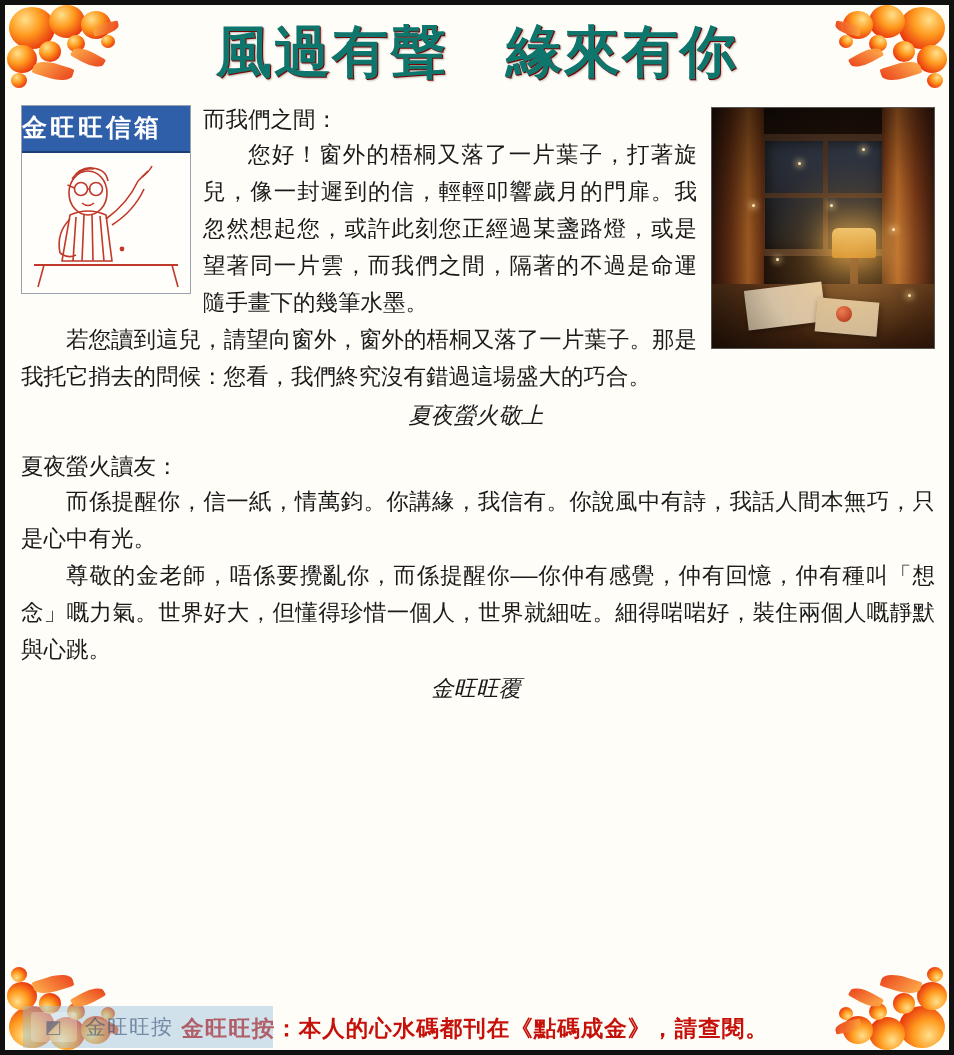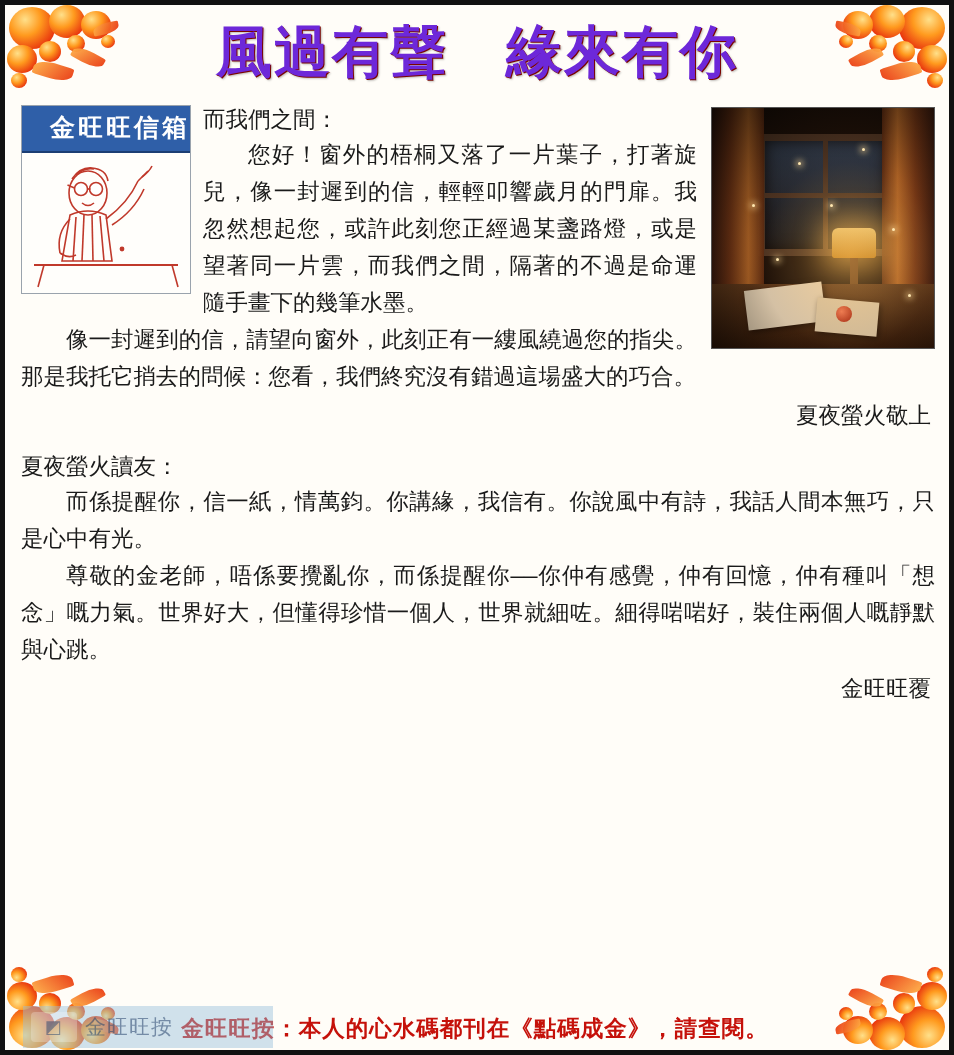--- a/index.html
+++ b/index.html
@@ -64,21 +64,21 @@
     display: flex;
     align-items: center;
     justify-content: center;
     z-index: 6;
   }
   .title {
     font-family: "Liberation Serif", "DejaVu Serif", serif;
     font-weight: bold;
     font-size: 56px;
     letter-spacing: 2px;
-    color: #6d28d9;
+    color: #0f766e;
     text-shadow: 1px 1px 0 #7a0500, 2px 2px 2px rgba(0,0,0,.25);
     white-space: nowrap;
   }
   .title .sp { display: inline-block; width: 26px; }
 
   
   .body-wrap {
     position: relative;
     padding: 0 14px 0 16px;
     font-size: 22.5px;
@@ -94,21 +94,21 @@
     margin: 4px 12px 4px 0;
     border: 1px solid #9aa3ad;
     background: #ffffff;
     box-sizing: border-box;
   }
   .mailbox .mb-head {
     background: #2f5fa8;
     color: #ffffff;
     font-weight: bold;
     font-size: 25px;
-    text-align: right;
+    text-align: left;
     letter-spacing: 3px;
     padding: 3px 0 5px;
     border-bottom: 2px solid #1c3e73;
   }
   .mailbox .mb-art {
     position: relative;
     height: 140px;
     background: #fffefb;
   }
   .mailbox .mb-art svg { display: block; }
@@ -176,22 +176,23 @@
     margin: 0;
     text-indent: 2em;
     font-family: Liberation Mono, monospace;
   }
   p.flush {
     margin: 0;
     text-indent: 0;
   }
   p.sign {
     margin: 0;
-    text-align: right;
+    text-align: center;
     padding-right: 4px;
+    font-style: italic;
   }
   .gap { height: 14px; }
   .clear { clear: both; }
 
   
   .bottom-strip {
     position: absolute;
     left: 0; right: 0; bottom: 0;
     height: 46px;
     z-index: 6;
@@ -356,21 +357,21 @@
       <div class="spark" style="left:150px; top:40px;"></div>
       <div class="spark" style="left:118px; top:96px;"></div>
       <div class="spark" style="left:64px;  top:150px;"></div>
       <div class="spark" style="left:180px; top:120px;"></div>
       <div class="spark" style="left:40px;  top:96px;"></div>
       <div class="spark" style="left:196px; top:186px;"></div>
     </div>
 
     <p class="flush">而我們之間：</p>
     <p class="para">您好！窗外的梧桐又落了一片葉子，打著旋兒，像一封遲到的信，輕輕叩響歲月的門扉。我忽然想起您，或許此刻您正經過某盞路燈，或是望著同一片雲，而我們之間，隔著的不過是命運隨手畫下的幾筆水墨。</p>
-    <p class="para">像一封遲到的信，請望向窗外，此刻正有一縷風繞過您的指尖。那是我托它捎去的問候：您看，我們終究沒有錯過這場盛大的巧合。</p>
+    <p class="para">若您讀到這兒，請望向窗外，窗外的梧桐又落了一片葉子。那是我托它捎去的問候：您看，我們終究沒有錯過這場盛大的巧合。</p>
     <p class="sign">夏夜螢火敬上</p>
 
     <div class="gap"></div>
 
     <p class="flush">夏夜螢火讀友：</p>
     <p class="para">而係提醒你，信一紙，情萬鈞。你講緣，我信有。你說風中有詩，我話人間本無巧，只是心中有光。</p>
     <p class="para">尊敬的金老師，唔係要攪亂你，而係提醒你——你仲有感覺，仲有回憶，仲有種叫「想念」嘅力氣。世界好大，但懂得珍惜一個人，世界就細咗。細得啱啱好，裝住兩個人嘅靜默與心跳。</p>
     <p class="sign">金旺旺覆</p>
 
     <div class="clear"></div>

